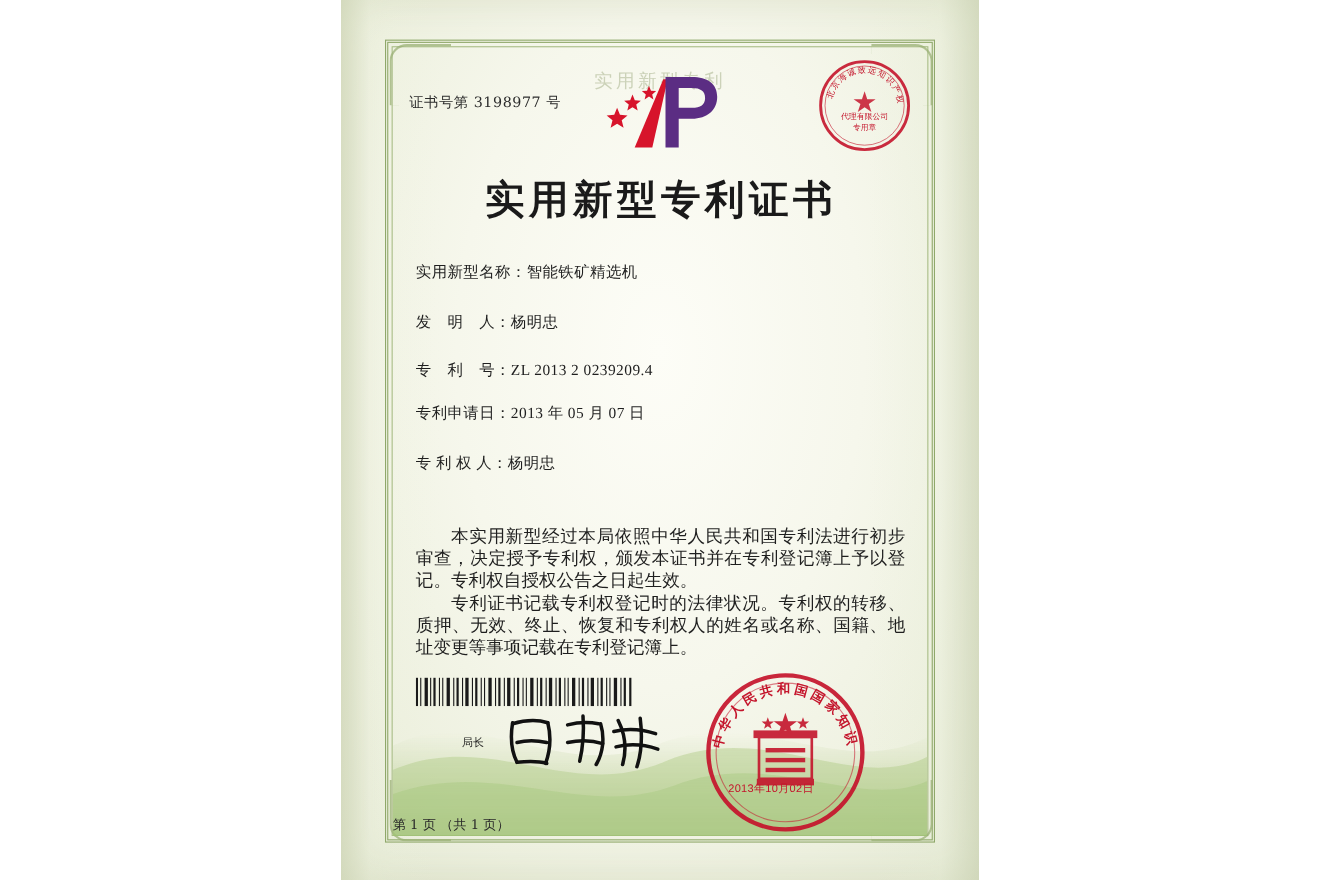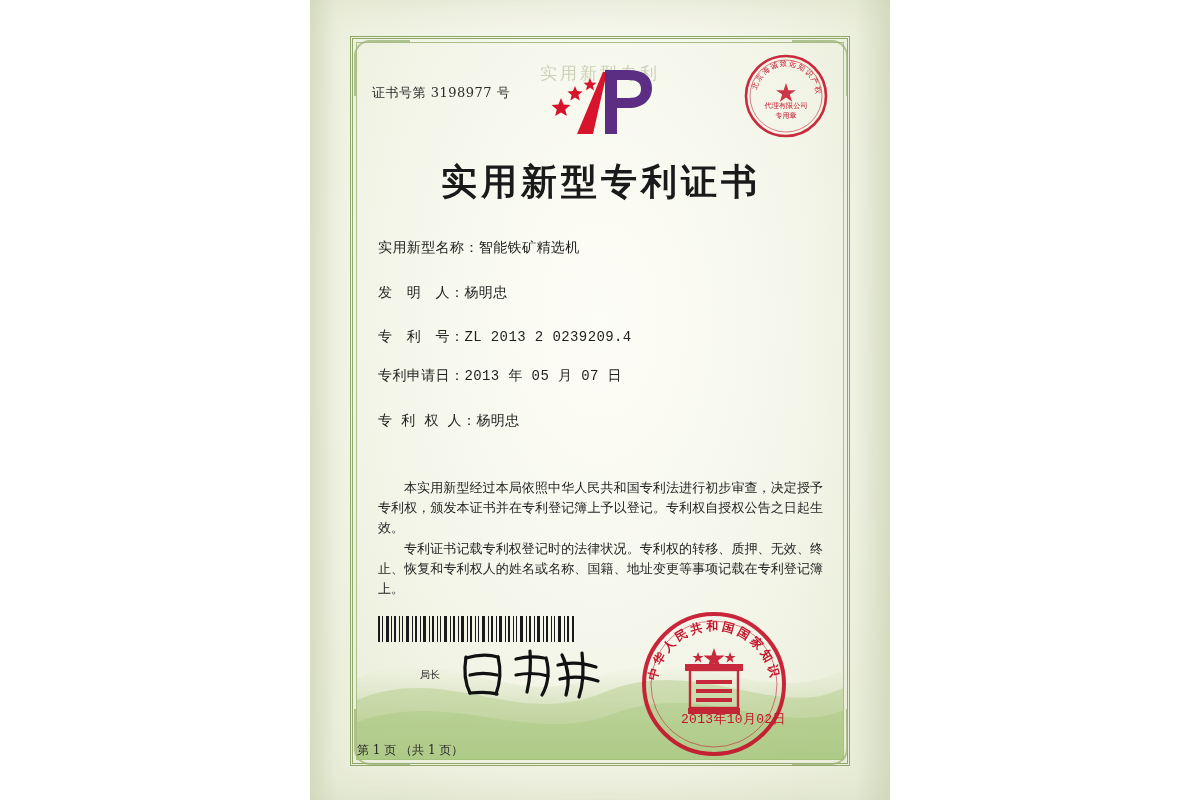--- a/index.html
+++ b/index.html
@@ -148,39 +148,39 @@
   }
 
   
   .field {
     position: absolute;
     left: 68px;
     font-size: 14px;
     color: #1f1f1f;
     letter-spacing: .4px;
     white-space: nowrap;
-    font-family: Liberation Mono, monospace;
+    font-family: Liberation Serif, serif;
   }
   .field .lbl { display: inline; }
   .field .val { display: inline; }
 
   #f0 { top: 239px; }
   #f1 { top: 284px; }
   #f2 { top: 328px; }
   #f3 { top: 367px; }
   #f4 { top: 412px; }
   #f5 { top: 450px; }
 
   
   #body-text {
     position: absolute;
     left: 68px;
     top: 478px;
     width: 445px;
-    font-size: 13px;
+    font-size: 16px;
     line-height: 20px;
     color: #1f1f1f;
     text-align: justify;
     font-family: "DejaVu Serif", serif;
   }
   #body-text p {
     margin: 0 0 1px 0;
     text-indent: 2em;
   }
 
@@ -215,25 +215,24 @@
     position: absolute;
     left: 328px;
     top: 608px;
     width: 152px;
     height: 152px;
   }
   #seal-date {
     position: absolute;
     left: 352px;
     top: 710px;
-    font-size: 13px;
+    font-size: 10px;
     color: #c4142b;
-    font-family: Liberation Mono, monospace;
+    font-family: Liberation Sans, sans-serif;
     letter-spacing: .3px;
-    margin-left: 19px;
   }
 
   
   #footer {
     position: absolute;
     left: 47px;
     top: 742px;
     width: 488px;
     text-align: left;
     font-size: 12px;

